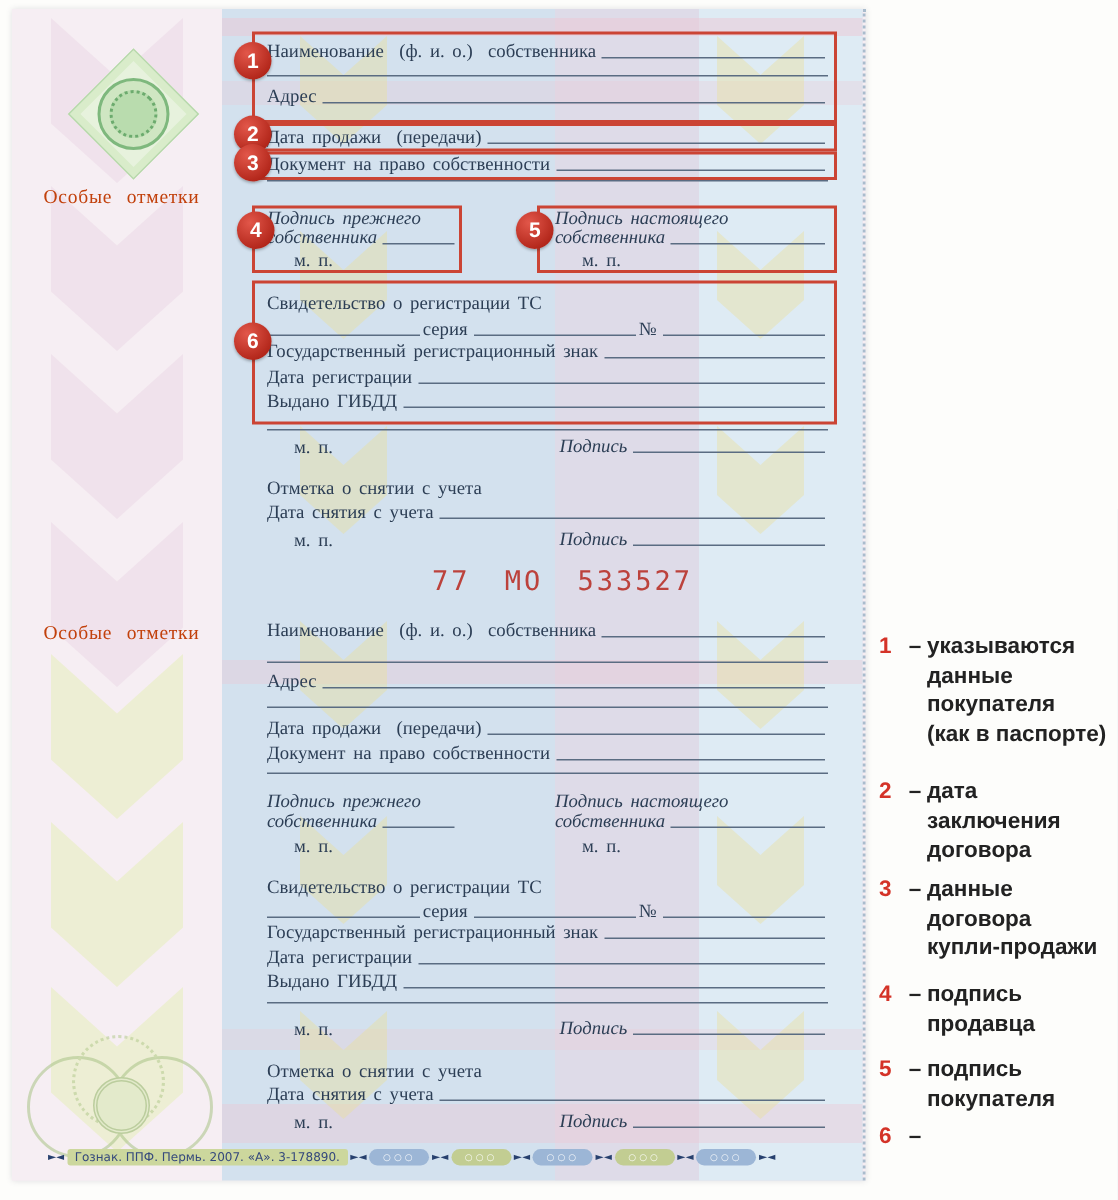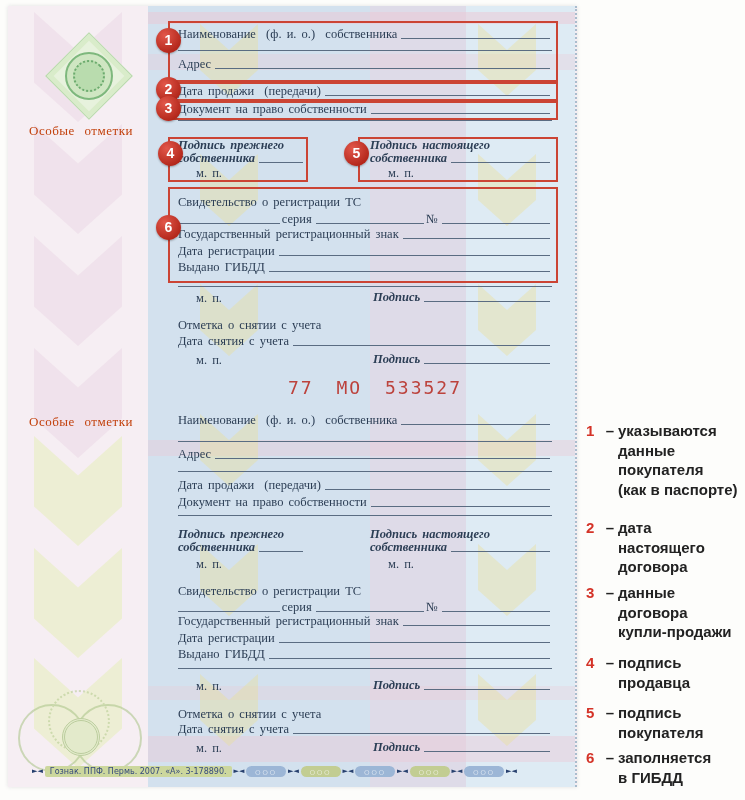--- a/index.html
+++ b/index.html
@@ -29,21 +29,21 @@
   .gc2{left:58px;top:16px;width:64px;height:64px;border:2px solid #a9c487;}
   .gc3{left:32px;top:2px;width:58px;height:58px;border:2px dotted #b3ca8e;}
   .gc4{left:46px;top:30px;width:32px;height:32px;border:3px double #94b372;background:#dbe8c4;}
   
   .mlabel{position:absolute;font:13px "Liberation Serif",serif;color:#c2410c;word-spacing:6px;letter-spacing:.5px;white-space:pre;}
   
   .row{position:absolute;display:flex;align-items:flex-end;font:12.5px "Liberation Serif",serif;color:#2c3e55;word-spacing:2px;line-height:14px;}
   .lbl{white-space:pre;}
   .fill{flex:1;border-bottom:1px solid #5a6c82;margin:0 2px 2px 4px;height:1px;}
   .albl{position:absolute;font:12.5px "Liberation Serif",serif;color:#2c3e55;word-spacing:2px;white-space:pre;line-height:14px;}
-  .it{font-style:italic;font-weight:700;}
+  .it{font-style:italic;font-weight:400;}
   .hline{position:absolute;height:0;border-bottom:1px solid #5a6c82;}
   
   .redbox{position:absolute;border:2px solid #cb4434;z-index:3;}
   .callout{position:absolute;width:25px;height:25px;border-radius:50%;background:radial-gradient(circle at 35% 30%,#e2574a,#b02418 78%);color:#fff;font:bold 14px/25px "Liberation Sans",sans-serif;text-align:center;z-index:5;box-shadow:0 1px 2px rgba(0,0,0,.3);}
   
   .serial{position:absolute;left:140px;top:371px;width:190px;font:18px "DejaVu Sans Mono",monospace;color:#bc423c;letter-spacing:2px;word-spacing:10px;z-index:2;}
   
   .strip{position:absolute;left:22px;right:2px;top:759px;height:13px;display:flex;align-items:center;z-index:4;font-family:"DejaVu Sans",sans-serif;}
   .seg-text{background:#ccd79d;color:#35497c;font-size:8px;line-height:11px;height:11px;padding:0 5px;white-space:nowrap;border-radius:2px;}
   .seg-arrow{color:#27406e;font-size:7px;padding:0 2px;line-height:11px;}
@@ -295,21 +295,21 @@
     <span class="note-dash">–</span>
     <span class="note-text">указываются
 данные
 покупателя
 (как в паспорте)</span>
   </div>
   <div class="note" style="left:586px;top:518px;width:155px;">
     <span class="note-num">2</span>
     <span class="note-dash">–</span>
     <span class="note-text">дата
-настоящего
+заключения
 договора</span>
   </div>
   <div class="note" style="left:586px;top:583px;width:155px;">
     <span class="note-num">3</span>
     <span class="note-dash">–</span>
     <span class="note-text">данные
 договора
 купли-продажи</span>
   </div>
   <div class="note" style="left:586px;top:653px;width:155px;">
@@ -320,17 +320,15 @@
   </div>
   <div class="note" style="left:586px;top:703px;width:155px;">
     <span class="note-num">5</span>
     <span class="note-dash">–</span>
     <span class="note-text">подпись
 покупателя</span>
   </div>
   <div class="note" style="left:586px;top:748px;width:155px;">
     <span class="note-num">6</span>
     <span class="note-dash">–</span>
-    <span class="note-text">заполняется
-в ГИБДД</span>
   </div>
 
 </div>
 
 </body></html>

